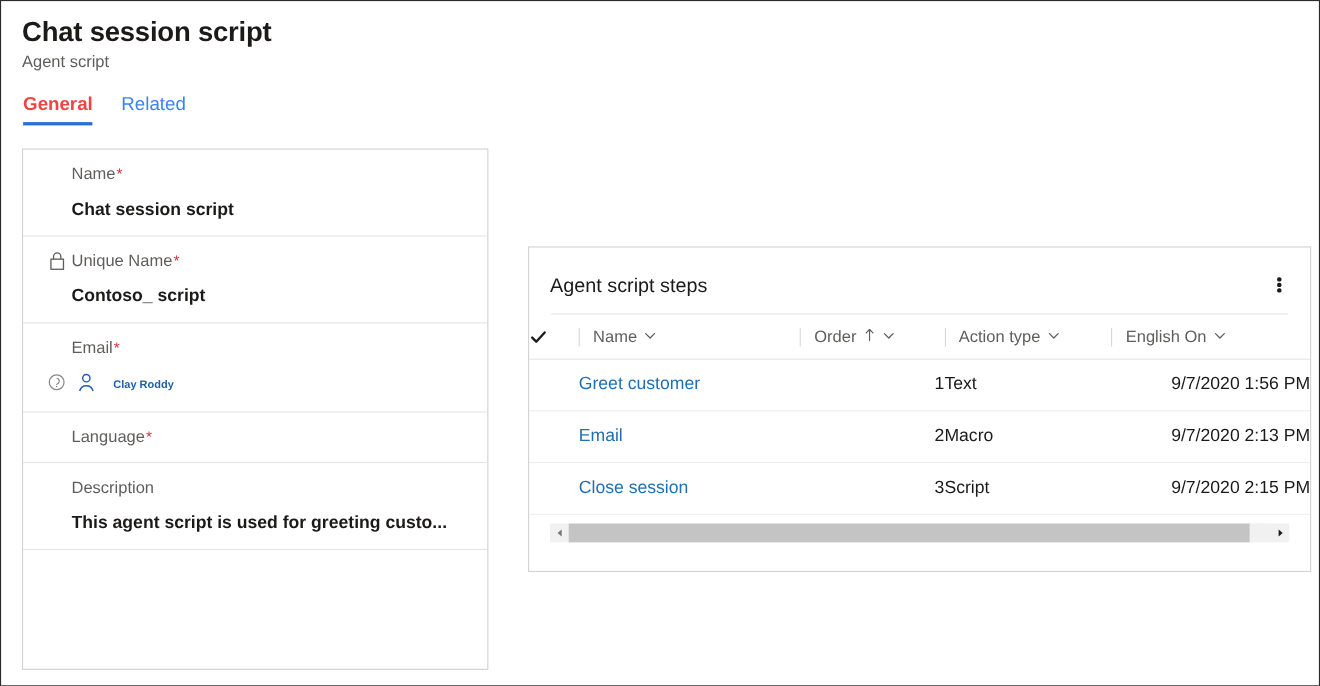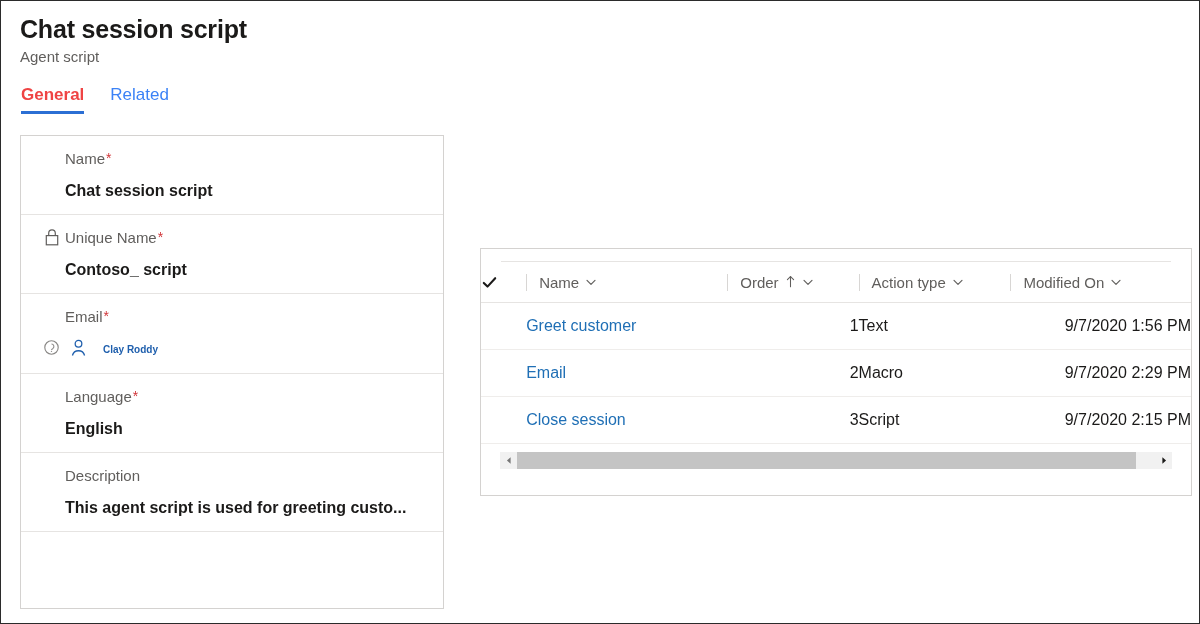--- a/index.html
+++ b/index.html
@@ -331,34 +331,43 @@
         </span>
         <span class="owner-link">Clay Roddy</span>
       </div>
     </div>
 
     <div class="field">
       <div class="field-label">
         <span>Language</span>
         <span class="req">*</span>
       </div>
-      <div class="field-value">English</div>
     </div>
 
     <div class="field">
       <div class="field-label">
         <span>Description</span>
       </div>
       <div class="field-value">This agent script is used for greeting custo...</div>
     </div>
 
   </div>
 
   <div class="grid-card">
 
+    <div class="grid-header">
+      <div class="grid-title">Agent script steps</div>
+      <div class="overflow-btn">
+        <span>
+            <span class="dot"></span>
+            <span class="dot"></span>
+            <span class="dot"></span>
+          </span>
+      </div>
+    </div>
     <div class="grid-divider"></div>
 
     <table class="grid">
       <thead>
         <tr>
           <th class="col-check th-noline">
             <div class="th-inner" style="padding-left:0;">
               <span class="check-mark">
                 <svg viewBox="0 0 17 17" width="17" height="17" fill="none" stroke="#1b1a19" stroke-width="2.1" stroke-linecap="round" stroke-linejoin="round">
                   <path d="M2.8 8.9 L6.5 12.6 L14.2 4.2"></path>
@@ -401,21 +410,21 @@
               <span>
                 <svg viewBox="0 0 12 12" width="12" height="12" fill="none" stroke="#605e5c" stroke-width="1.15" stroke-linecap="round" stroke-linejoin="round">
                   <path d="M2 4.3 L6 8.3 L10 4.3"></path>
                 </svg>
               </span>
             </div>
           </th>
 
           <th class="col-modified">
             <div class="th-inner">
-              <span>Modified On</span>
+              <span>English On</span>
               <span>
                 <svg viewBox="0 0 12 12" width="12" height="12" fill="none" stroke="#605e5c" stroke-width="1.15" stroke-linecap="round" stroke-linejoin="round">
                   <path d="M2 4.3 L6 8.3 L10 4.3"></path>
                 </svg>
               </span>
             </div>
           </th>
         </tr>
       </thead>
 
@@ -429,21 +438,21 @@
           <td class="cell-action">Text</td>
           <td class="cell-modified">9/7/2020 1:56 PM</td>
         </tr>
         <tr class="grid-row">
           <td class="cell-check"></td>
           <td class="cell-name">
             <a>Email</a>
           </td>
           <td class="cell-order">2</td>
           <td class="cell-action">Macro</td>
-          <td class="cell-modified">9/7/2020 2:29 PM</td>
+          <td class="cell-modified">9/7/2020 2:13 PM</td>
         </tr>
         <tr class="grid-row">
           <td class="cell-check"></td>
           <td class="cell-name">
             <a>Close session</a>
           </td>
           <td class="cell-order">3</td>
           <td class="cell-action">Script</td>
           <td class="cell-modified">9/7/2020 2:15 PM</td>
         </tr>

